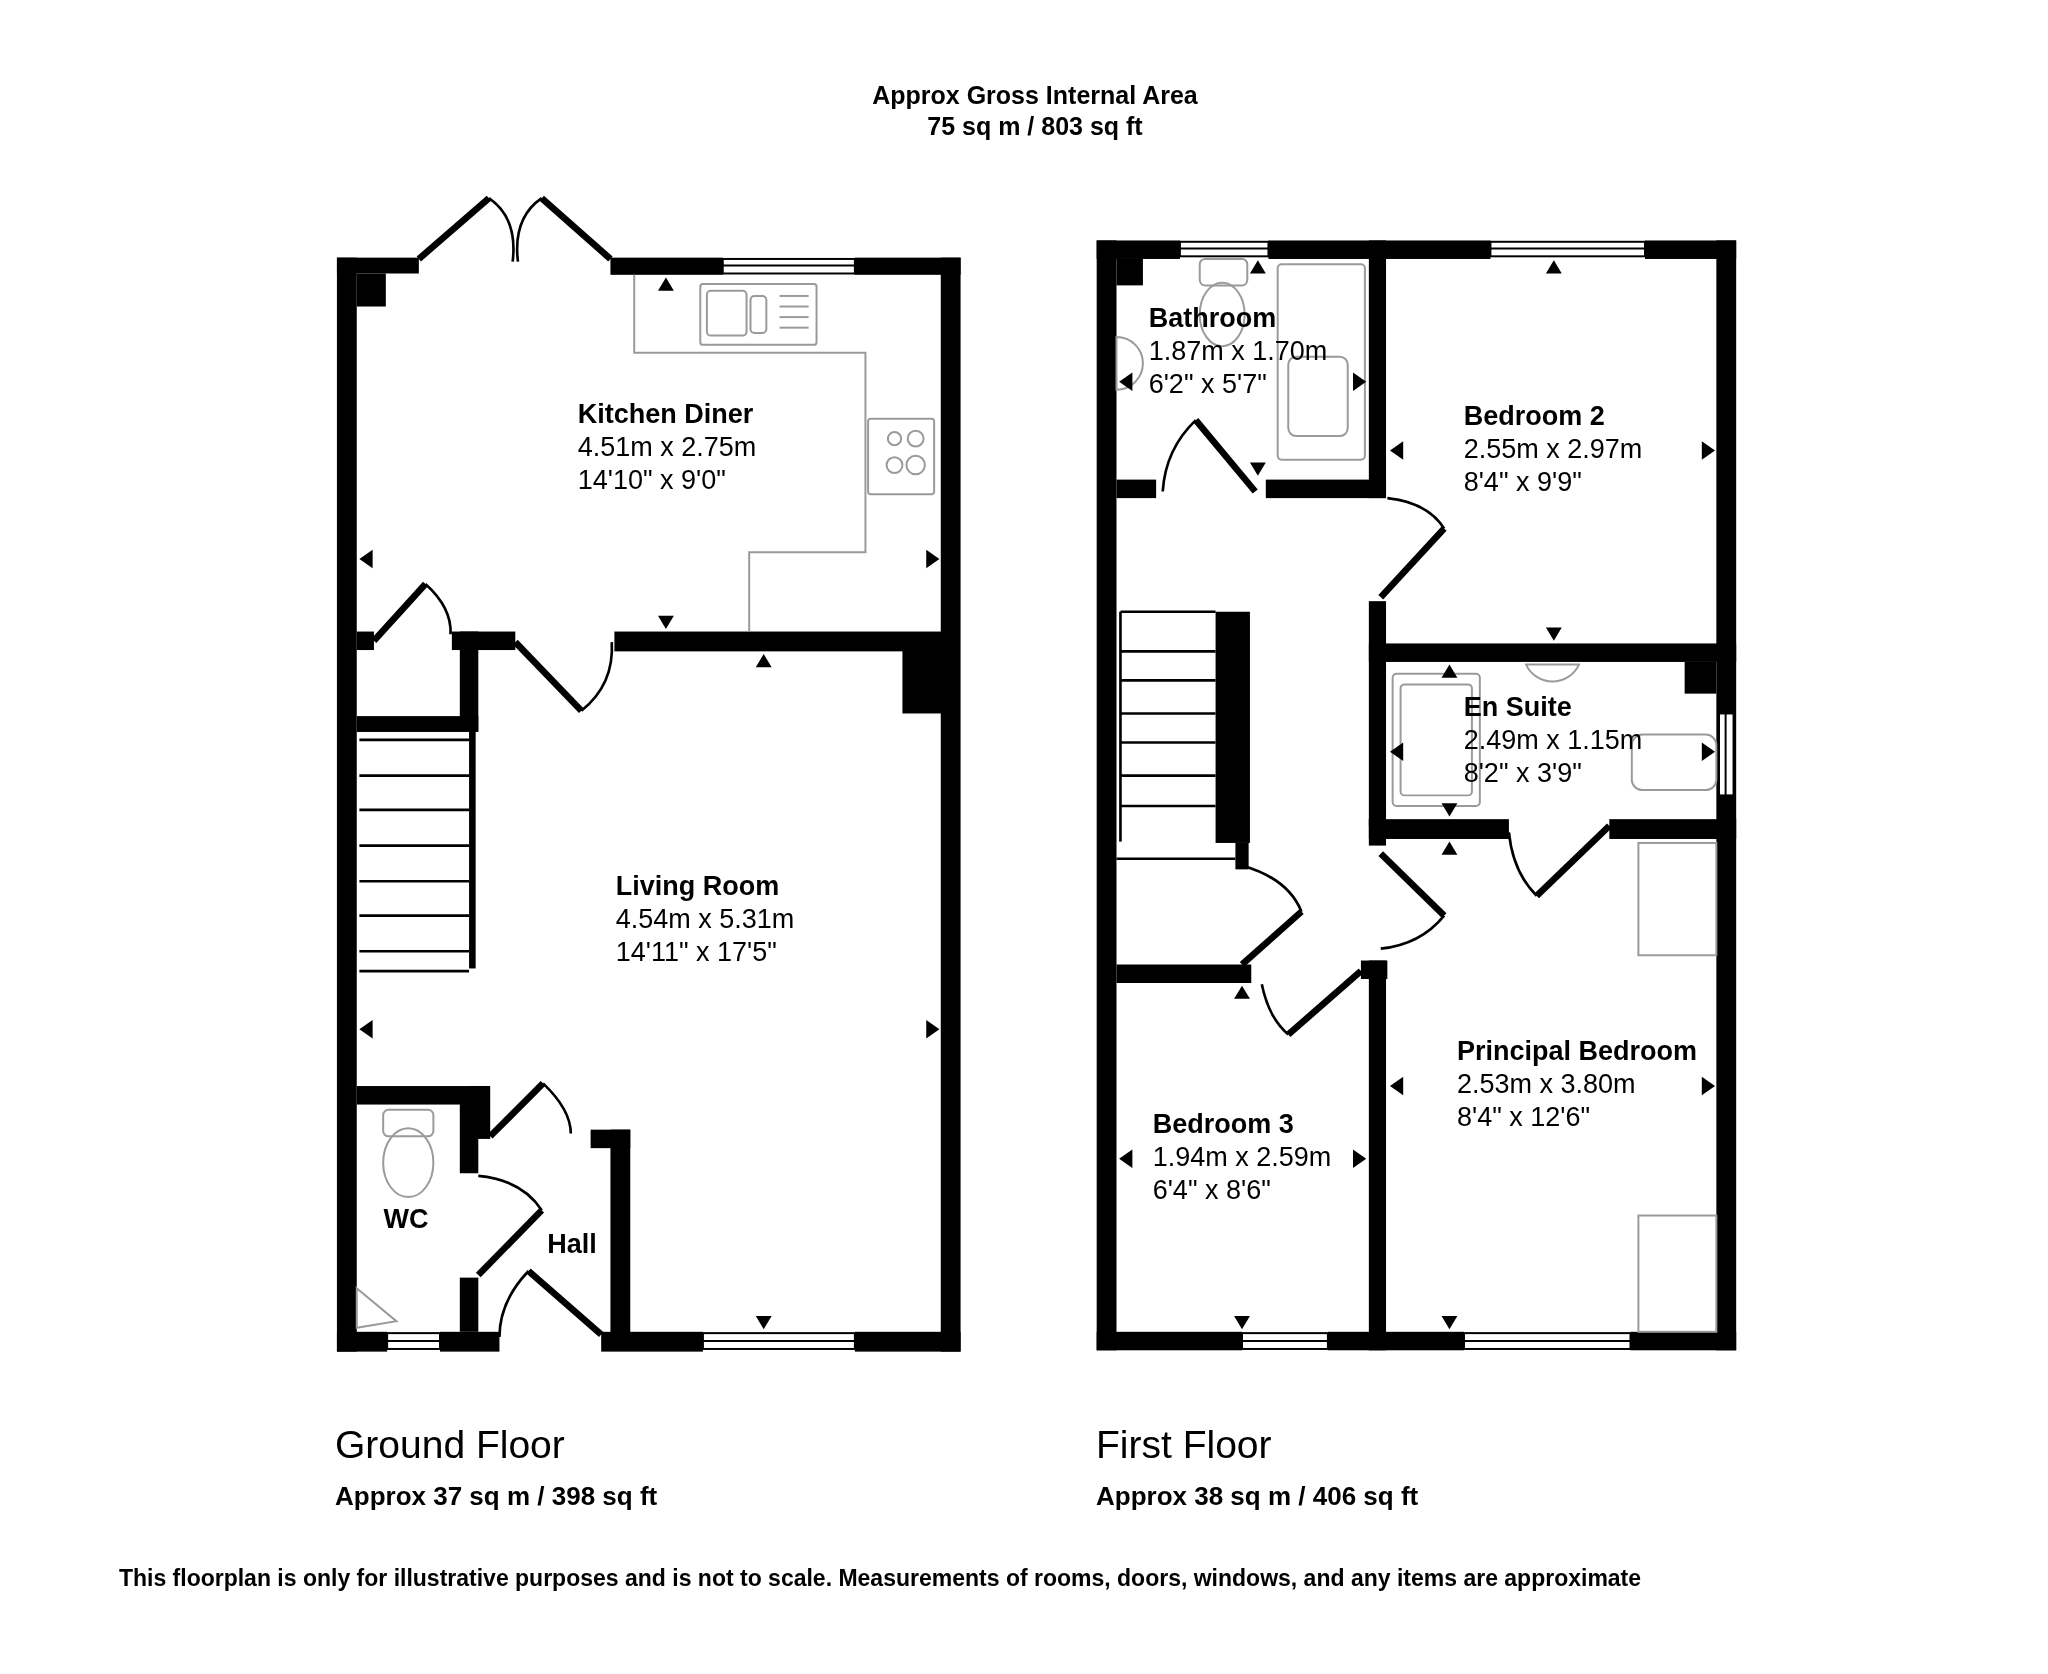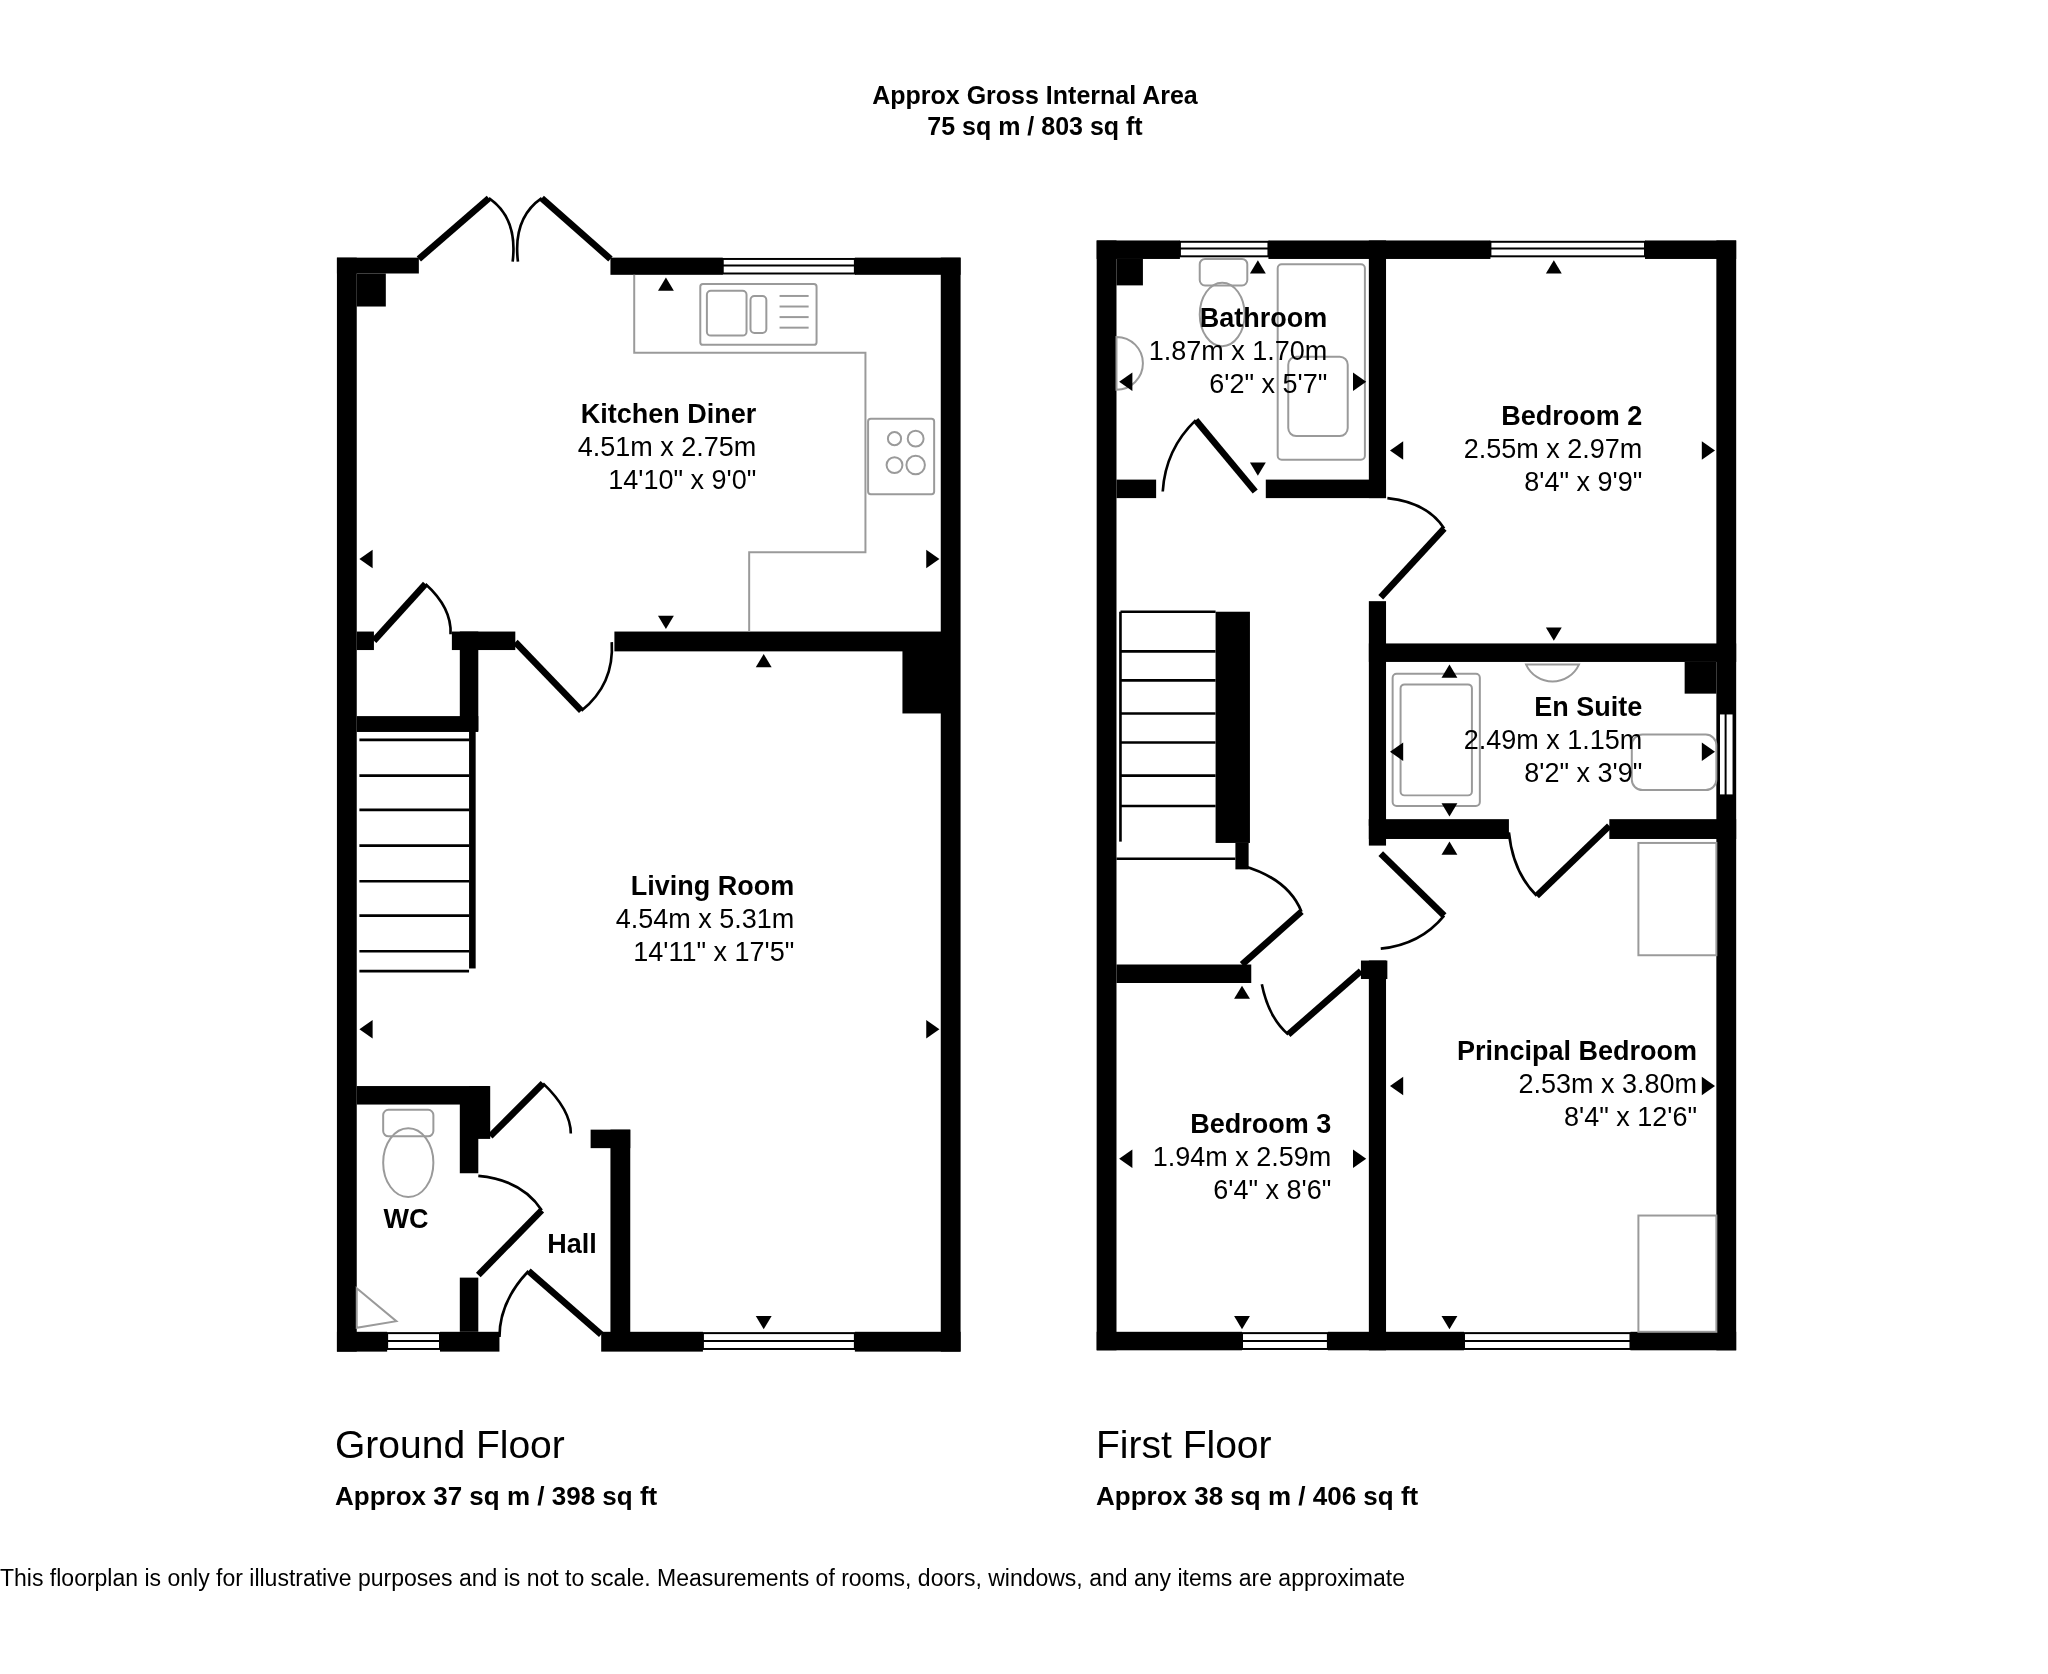--- a/index.html
+++ b/index.html
@@ -1,24 +1,24 @@
 <!DOCTYPE html>
 <html><head>
 <meta charset="utf-8">
 <style>
   html, body { margin:0; padding:0; background:#ffffff; }
   body { width:2048px; height:1674px; position:relative; overflow:hidden; font-family:"Liberation Sans", sans-serif; color:#000; }
   .plan { position:absolute; left:0; top:0; width:2048px; height:1674px; }
-  .txt { position:absolute; transform:translateX(-50%); text-align:right; white-space:nowrap; }
+  .txt { position:absolute; transform:translateX(-50%); text-align:left; white-space:nowrap; }
   .title { font-weight:bold; font-size:25px; line-height:31px; }
   .room-name { font-weight:bold; font-size:27px; line-height:33px; }
   .room-dim { font-size:27px; line-height:33px; }
   .floor-label { position:absolute; font-size:39px; }
   .floor-area { position:absolute; font-weight:bold; font-size:26px; }
-  .disclaimer { position:absolute; left:0; width:1760px; top:1563px; font-size:23px; line-height:31px; }
+  .disclaimer { position:absolute; left:0; width:1760px; top:1563px; text-align:center; font-size:23px; line-height:31px;font-weight:bold; }
 </style>
 </head>
 <body>
 
 <svg class="plan" viewBox="0 0 1550 1267" preserveAspectRatio="none">
   <g fill="#000">
 
     <rect x="255" y="195" width="15" height="828"></rect>
     <rect x="712" y="195" width="15" height="828"></rect>
     <rect x="255" y="195" width="62" height="12"></rect>

